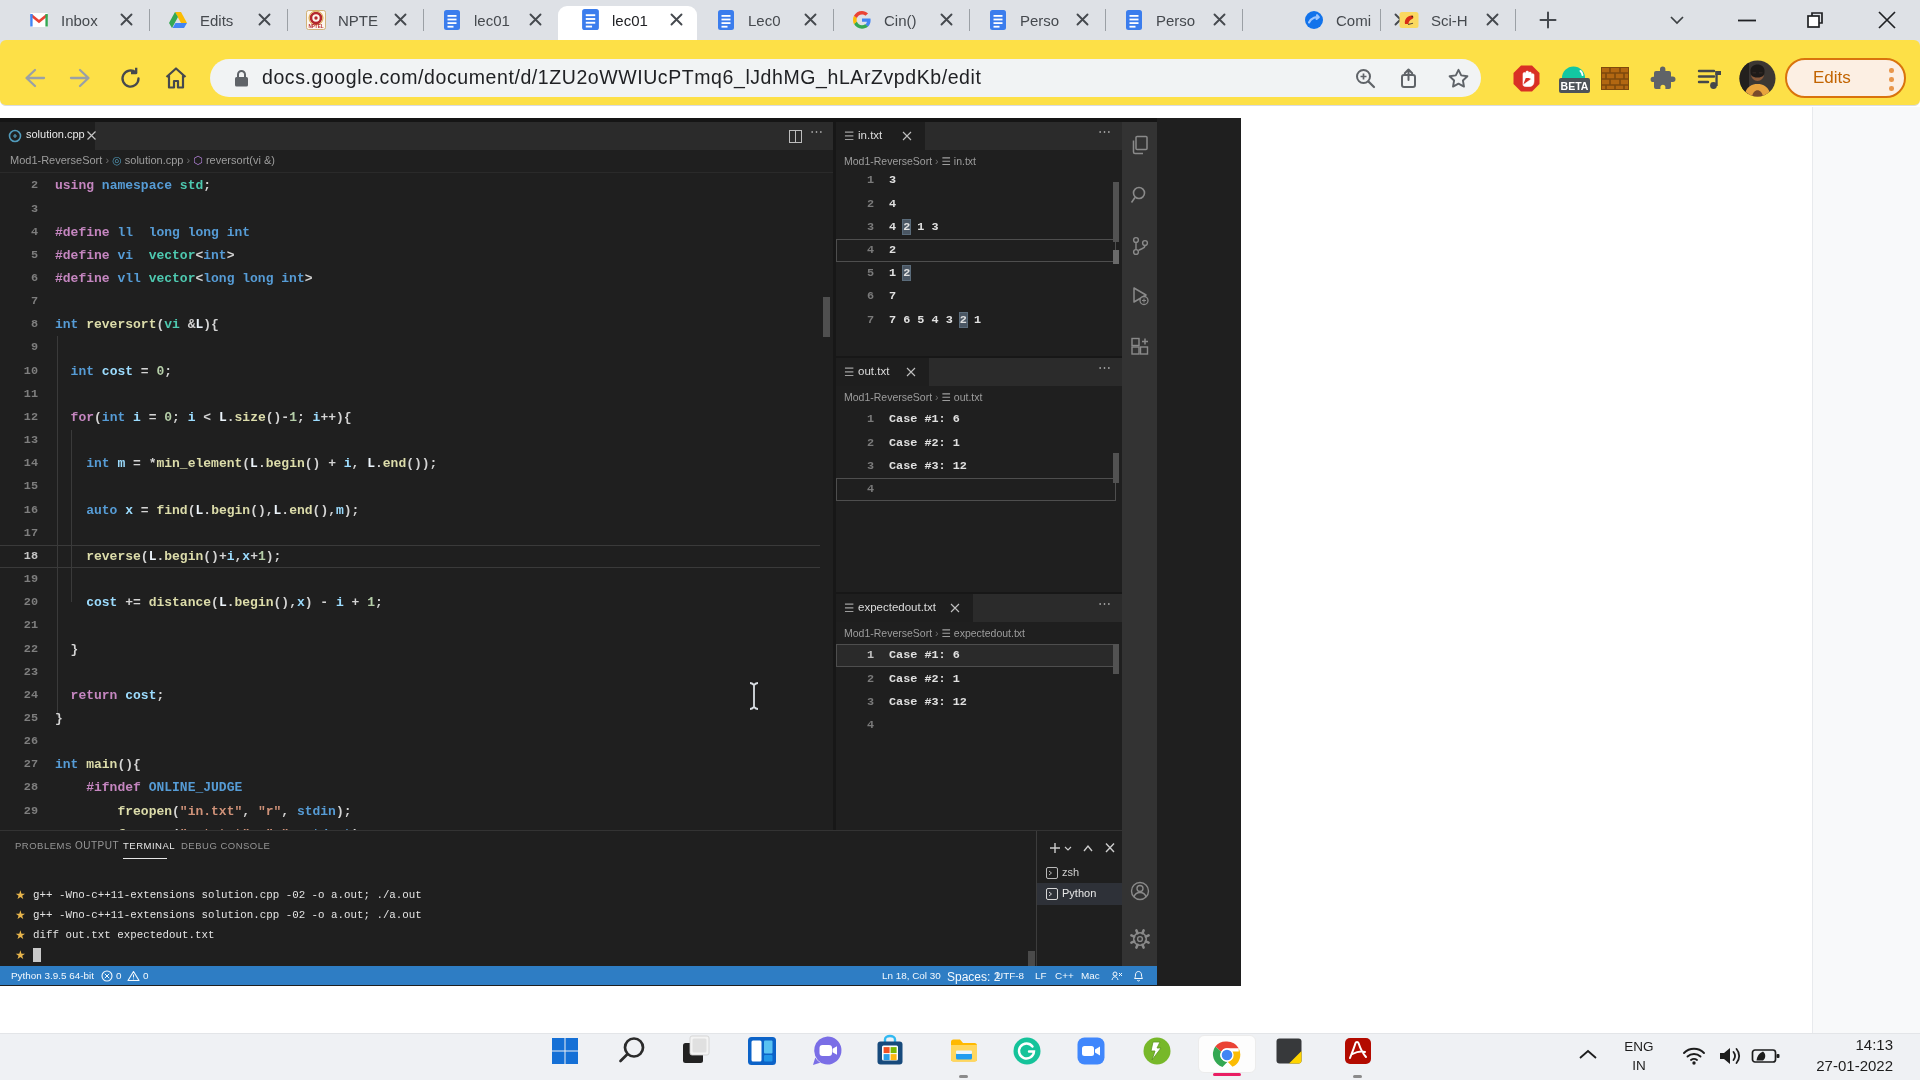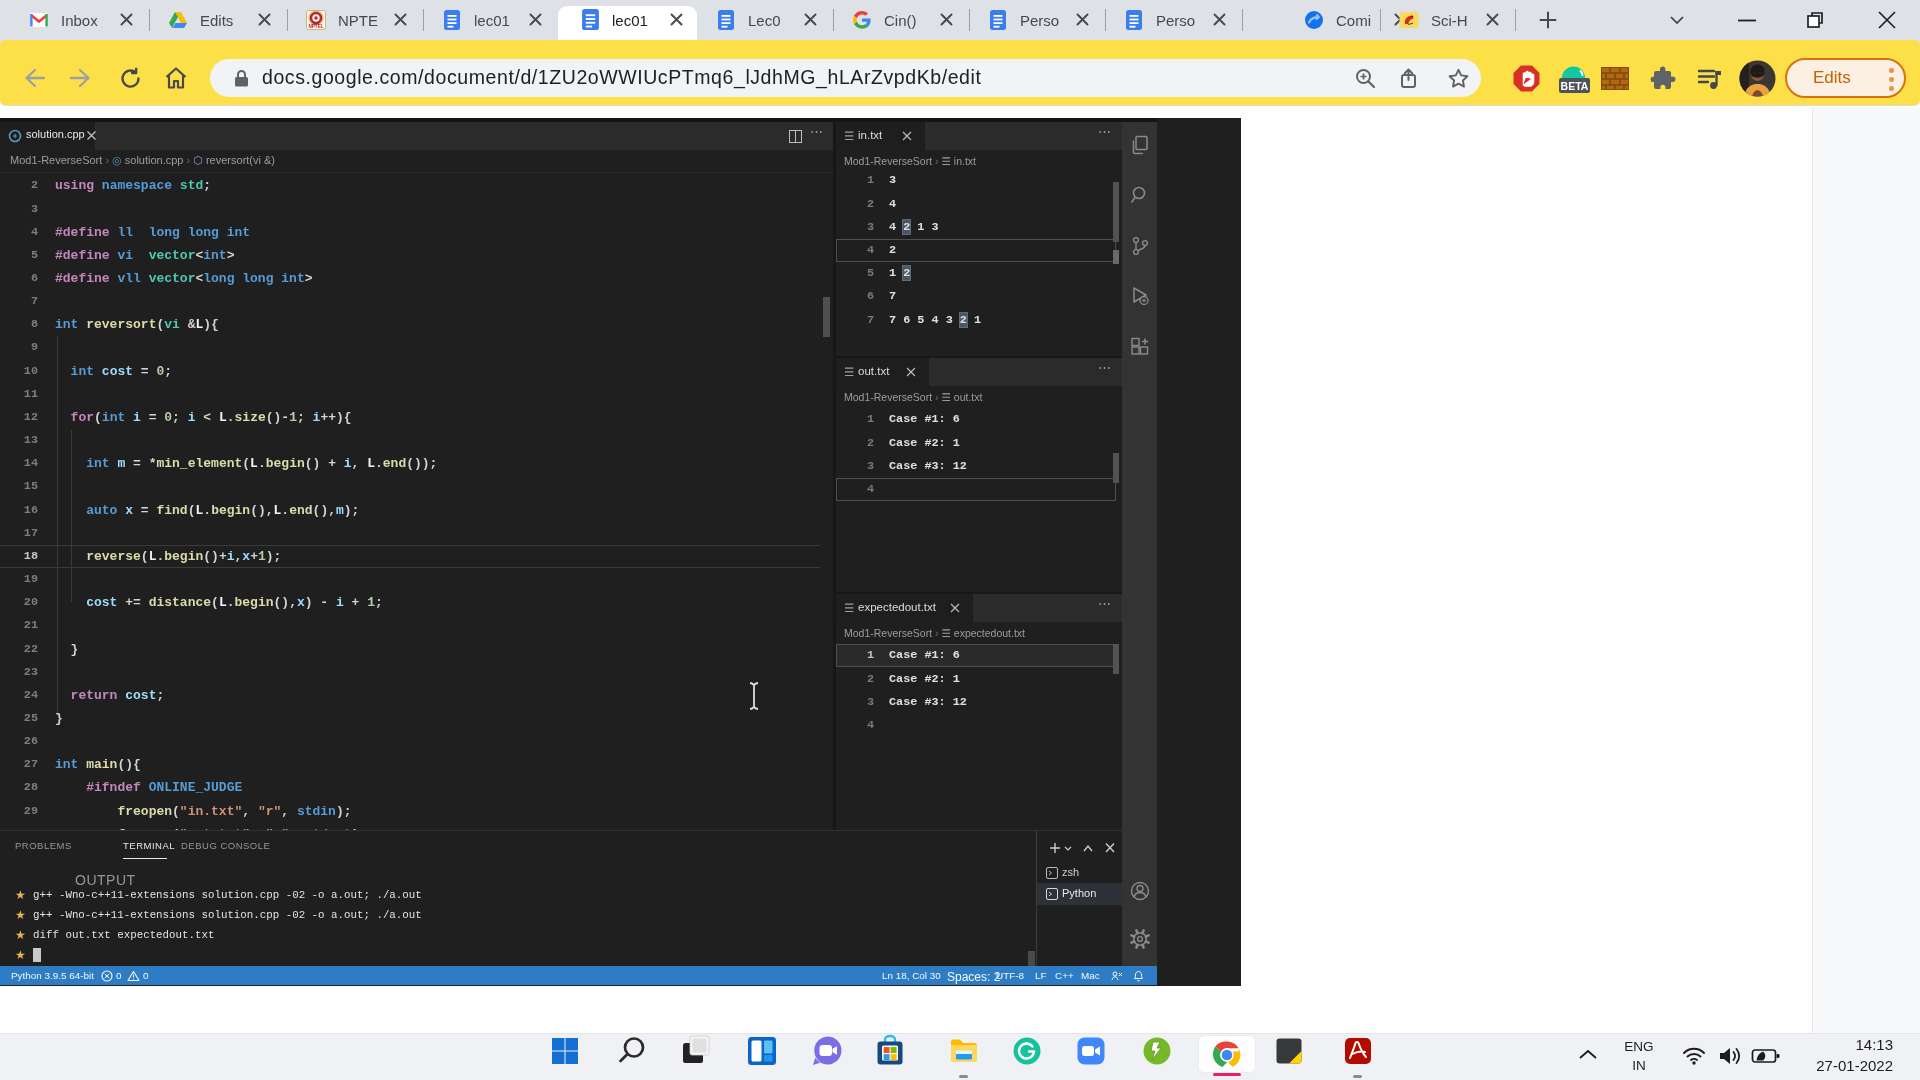--- a/index.html
+++ b/index.html
@@ -490,21 +490,21 @@
 3
 4</span></pre>
         <pre class="ptext mono">Case #1: 6
 Case #2: 1
 Case #3: 12</pre>
         <div class="abs" style="left:277px;top:50px;width:6px;height:30px;background:#525252;"></div>
 </div>
 
       <div id="panel" class="abs" style="left:0;top:712px;width:1122px;height:136px;background:#1f1f1f;border-top:1px solid #333;">
         <div class="abs" style="left:15px;top:9px;font-size:9.5px;letter-spacing:0.5px;color:#969696;">PROBLEMS</div>
-        <div class="abs" style="left:75px;top:9px;font-size:14px;letter-spacing:0.5px;color:#969696;margin-top:32px;">OUTPUT</div>
+        <div class="abs" style="left:75px;top:9px;font-size:10px;letter-spacing:0.5px;color:#969696;">OUTPUT</div>
         <div class="abs" style="left:123px;top:9px;font-size:9.5px;letter-spacing:0.5px;color:#e7e7e7;">TERMINAL</div>
         <div class="abs" style="left:123px;top:27px;width:44px;height:1px;background:#e7e7e7;"></div>
         <div class="abs" style="left:181px;top:9px;font-size:9.5px;letter-spacing:0.5px;color:#969696;">DEBUG CONSOLE</div>
 
         <pre class="mono" style="position:absolute;left:33px;top:54px;font-size:10.8px;line-height:20px;color:#e3e3e3;">g++ -Wno-c++11-extensions solution.cpp -02 -o a.out; ./a.out
 g++ -Wno-c++11-extensions solution.cpp -02 -o a.out; ./a.out
 diff out.txt expectedout.txt</pre>
         <div class="abs" style="left:15px;top:57px;font-size:12px;color:#e8b64c;">★</div>
         <div class="abs" style="left:15px;top:77px;font-size:12px;color:#e8b64c;">★</div>
         <div class="abs" style="left:15px;top:97px;font-size:12px;color:#e8b64c;">★</div>

